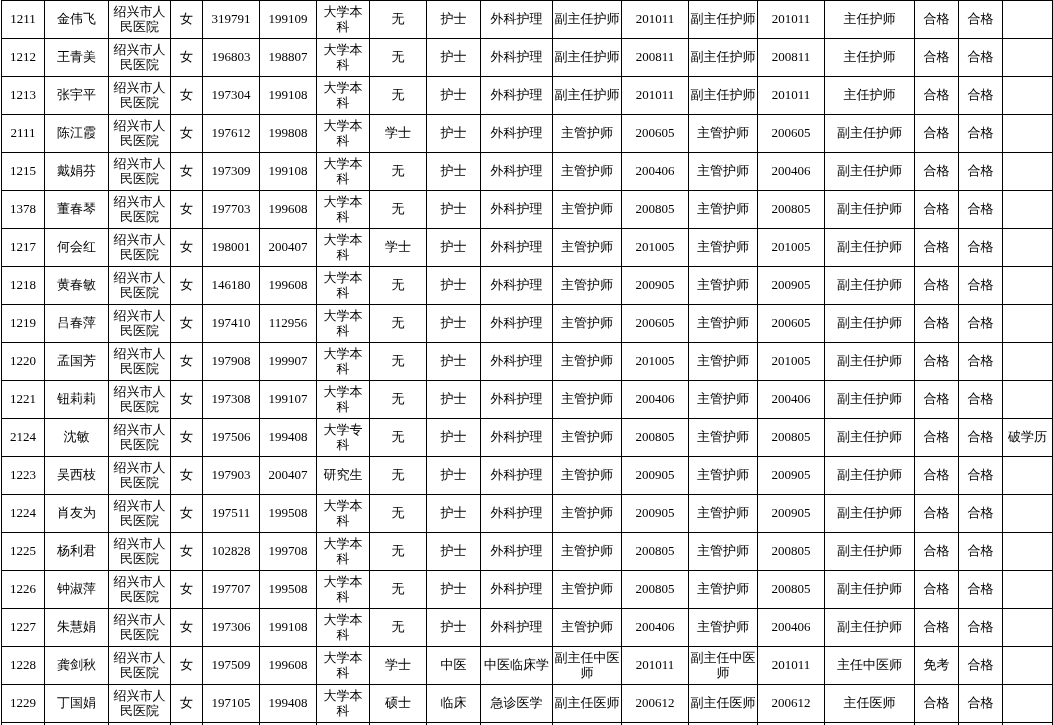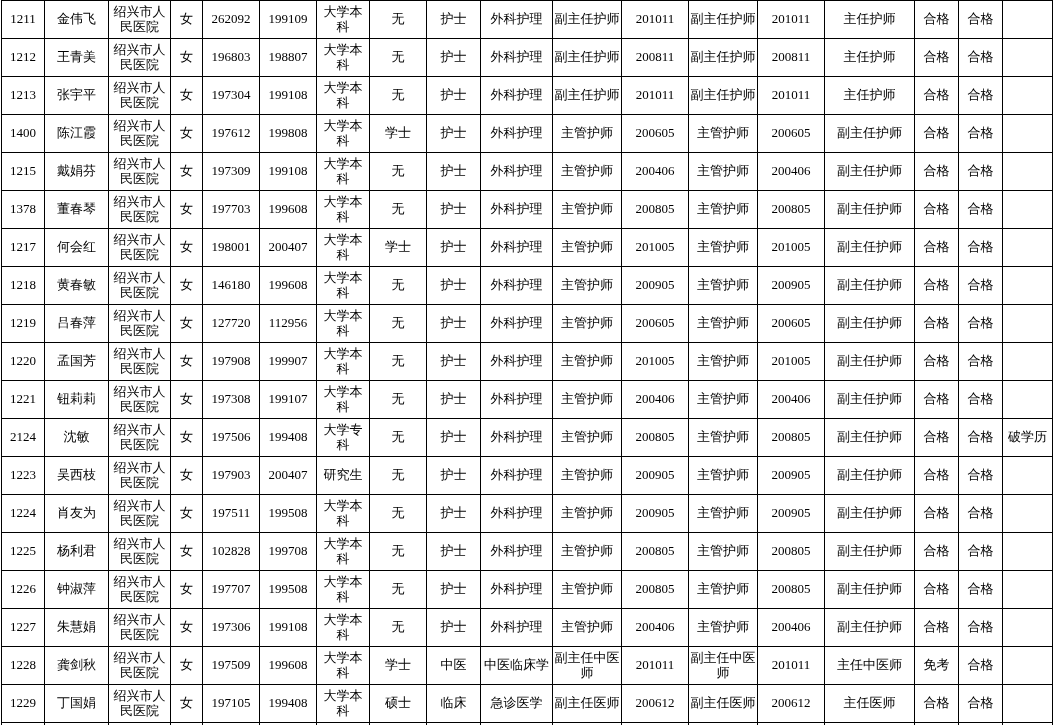--- a/index.html
+++ b/index.html
@@ -101,21 +101,21 @@
           <td class="tight">
             <span class="cellwrap">金伟飞</span>
           </td>
           <td class="small">
             <span class="cellwrap">绍兴市人民医院</span>
           </td>
           <td class="tight">
             <span class="cellwrap">女</span>
           </td>
           <td class="tight">
-            <span class="cellwrap">262092</span>
+            <span class="cellwrap">319791</span>
           </td>
           <td class="tight">
             <span class="cellwrap">199109</span>
           </td>
           <td class="small">
             <span class="cellwrap">大学本科</span>
           </td>
           <td class="tight">
             <span class="cellwrap">无</span>
           </td>
@@ -257,21 +257,21 @@
           </td>
           <td class="tight">
             <span class="cellwrap">合格</span>
           </td>
           <td class="tight">
             <span class="cellwrap"></span>
           </td>
         </tr>
         <tr>
           <td class="tight">
-            <span class="cellwrap">1400</span>
+            <span class="cellwrap">2111</span>
           </td>
           <td class="tight">
             <span class="cellwrap">陈江霞</span>
           </td>
           <td class="small">
             <span class="cellwrap">绍兴市人民医院</span>
           </td>
           <td class="tight">
             <span class="cellwrap">女</span>
           </td>
@@ -549,21 +549,21 @@
           <td class="tight">
             <span class="cellwrap">吕春萍</span>
           </td>
           <td class="small">
             <span class="cellwrap">绍兴市人民医院</span>
           </td>
           <td class="tight">
             <span class="cellwrap">女</span>
           </td>
           <td class="tight">
-            <span class="cellwrap">127720</span>
+            <span class="cellwrap">197410</span>
           </td>
           <td class="tight">
             <span class="cellwrap">112956</span>
           </td>
           <td class="small">
             <span class="cellwrap">大学本科</span>
           </td>
           <td class="tight">
             <span class="cellwrap">无</span>
           </td>

